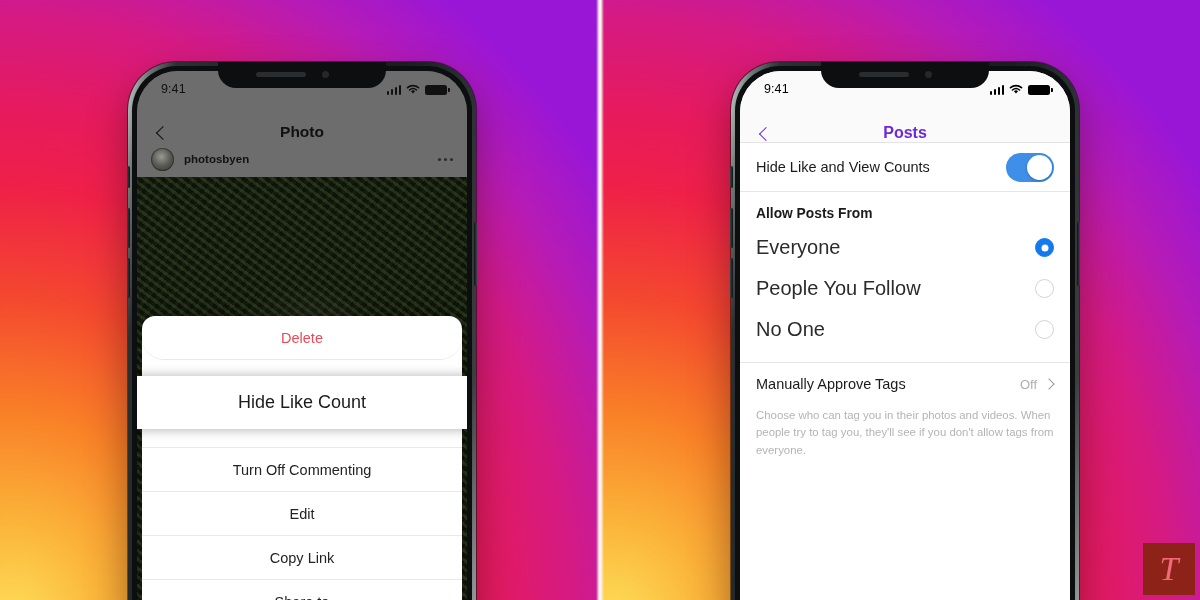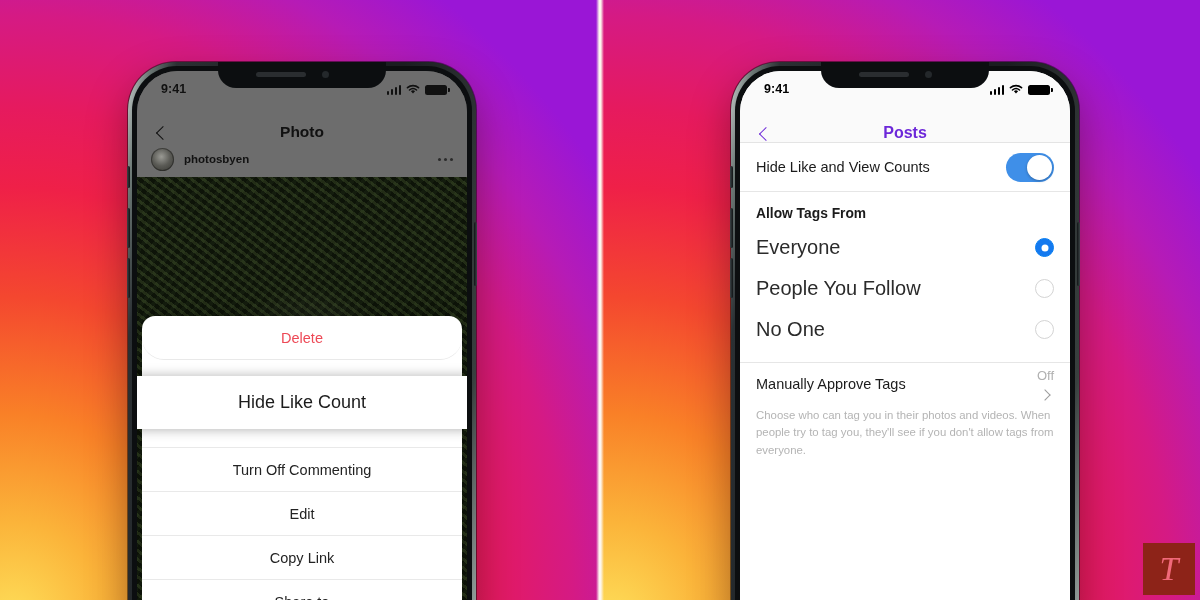--- a/index.html
+++ b/index.html
@@ -75,21 +75,21 @@
   }
   .notch .cam {
     position: absolute; left: 104px; top: 9px; width: 7px; height: 7px;
     border-radius: 50%; background: #24282b;
   }
 
   
   .statusbar {
     position: relative; height: 30px; display: flex; align-items: center;
     justify-content: space-between; padding: 4px 20px 0 24px;
-    font-size: 12.5px; font-weight: bold; letter-spacing: .1px;
+    font-size: 12.5px; font-weight: normal; letter-spacing: .1px;
   }
   .statusbar .time { margin-top: 2px; }
   .sb-right { display: flex; align-items: center; gap: 5px; margin-top: 3px; }
   .bars { display: flex; align-items: flex-end; gap: 1.5px; height: 10px; }
   .bars i { width: 2.5px; border-radius: 1px; display: block; background: currentColor; }
   .bars i:nth-child(1){ height: 4px; }
   .bars i:nth-child(2){ height: 6px; }
   .bars i:nth-child(3){ height: 8px; }
   .bars i:nth-child(4){ height: 10px; }
   .batt {
@@ -222,21 +222,21 @@
   .radio.on::after {
     content: ""; position: absolute; left: 50%; top: 50%;
     transform: translate(-50%,-50%);
     width: 7px; height: 7px; border-radius: 50%; background: #fff;
   }
   .nav-row {
     display: flex; align-items: center; justify-content: space-between;
     padding: 0 16px; height: 42px;
   }
   .nav-row .label { font-size: 14.5px; }
-  .nav-right { display: flex; align-items: center; gap: 8px; color: #b0b0b0; font-size: 13px; flex-direction: column; }
+  .nav-right { display: flex; align-items: center; gap: 8px; color: #b0b0b0; font-size: 13px; }
   .chev-right { width: 9px; height: 9px; position: relative; }
   .chev-right::before {
     content: ""; position: absolute; left: 0; top: 0;
     width: 7px; height: 7px; border-right: 1.6px solid #9c9c9c;
     border-top: 1.6px solid #9c9c9c; transform: rotate(45deg);
   }
 
   
   .watermark {
     position: absolute; right: 5px; bottom: 5px;
@@ -368,21 +368,21 @@
             <span class="label">Hide Like and View Counts</span>
             <span class="toggle">
               <span class="knob"></span>
             </span>
           </div>
         </div>
 
 
         <div class="divider"></div>
 
-        <div class="section-title">Allow Tags From</div>
+        <div class="section-title">Allow Posts From</div>
 
         <div class="opt-row">
           <span class="label">Everyone</span>
           <span class="radio on"></span>
         </div>
         <div class="opt-row">
           <span class="label">People You Follow</span>
           <span class="radio"></span>
         </div>
         <div class="opt-row">

